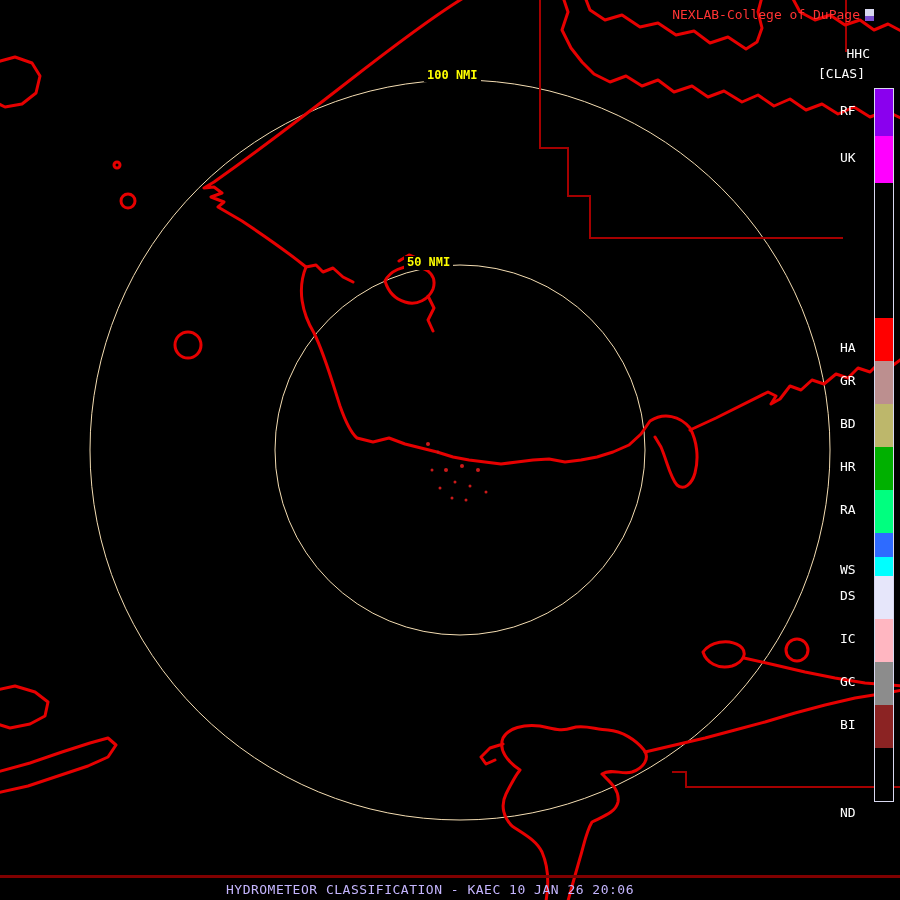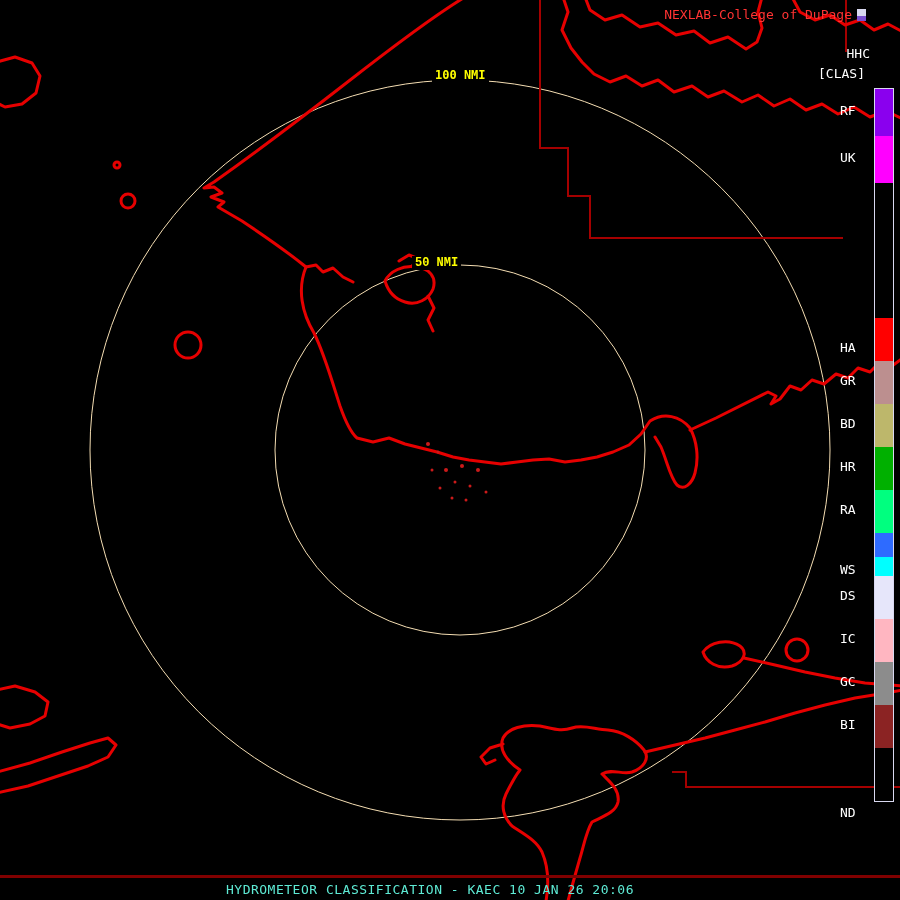--- a/index.html
+++ b/index.html
@@ -1,42 +1,42 @@
 <!DOCTYPE html>
 <html><head>
 <meta charset="utf-8">
 <style>
   html,body{margin:0;padding:0;background:#000;}
   .stage{position:relative;width:900px;height:900px;background:#000;overflow:hidden;
          font-family:"DejaVu Sans Mono",monospace;}
   .stage svg{position:absolute;left:0;top:0;z-index:1;}
 
   
-  .brand{position:absolute;top:7px;right:34px;color:#ff3333;font-size:13px;z-index:4;white-space:nowrap;}
+  .brand{position:absolute;top:7px;right:26px;color:#ff3333;font-size:13px;z-index:4;white-space:nowrap;}
   .brand .logo{display:inline-block;width:9px;height:12px;margin-left:5px;vertical-align:-2px;
                background:linear-gradient(180deg,#d8d8f0 0 55%,#7a4fd0 55% 100%);}
   .hhc{position:absolute;top:46px;right:30px;color:#fff;font-size:13px;z-index:4;text-align:right;}
   .clas{position:absolute;top:66px;right:35px;color:#fff;font-size:13px;z-index:4;}
 
   
   .ring-label{position:absolute;color:#ffff00;background:#000;font-size:12px;font-weight:bold;
-              padding:0 3px;z-index:3;margin-left:8px;}
+              padding:0 3px;z-index:3;}
   .rl-100{top:68px;left:424px;}
   .rl-50{top:256px;left:404px;font-family:Liberation Mono, monospace;}
 
   
   .legend-bar{position:absolute;left:874px;top:88px;width:20px;height:714px;background:#000;
               border:1px solid #d8d8f0;box-sizing:border-box;display:flex;flex-direction:column;z-index:4;}
   .seg{width:100%;}
   .legend-label{position:absolute;right:34px;width:26px;color:#fff;
                 font-size:13px;line-height:14px;z-index:4;}
 
   
   .footer-rule{position:absolute;top:875px;left:0;width:900px;height:3px;background:#800000;z-index:4;}
-  .footer-title{position:absolute;top:882px;left:0;width:860px;text-align:center;color:#5eead4;
+  .footer-title{position:absolute;top:882px;left:0;width:860px;text-align:center;color:#c4b5fd;
                 font-size:13px;letter-spacing:.5px;z-index:4;}
 </style>
 </head>
 <body>
 
 <div class="stage">
 
   <svg width="900" height="900" viewBox="0 0 900 900">
 
     <g fill="none" stroke-width="1" stroke="#f5deb3">

